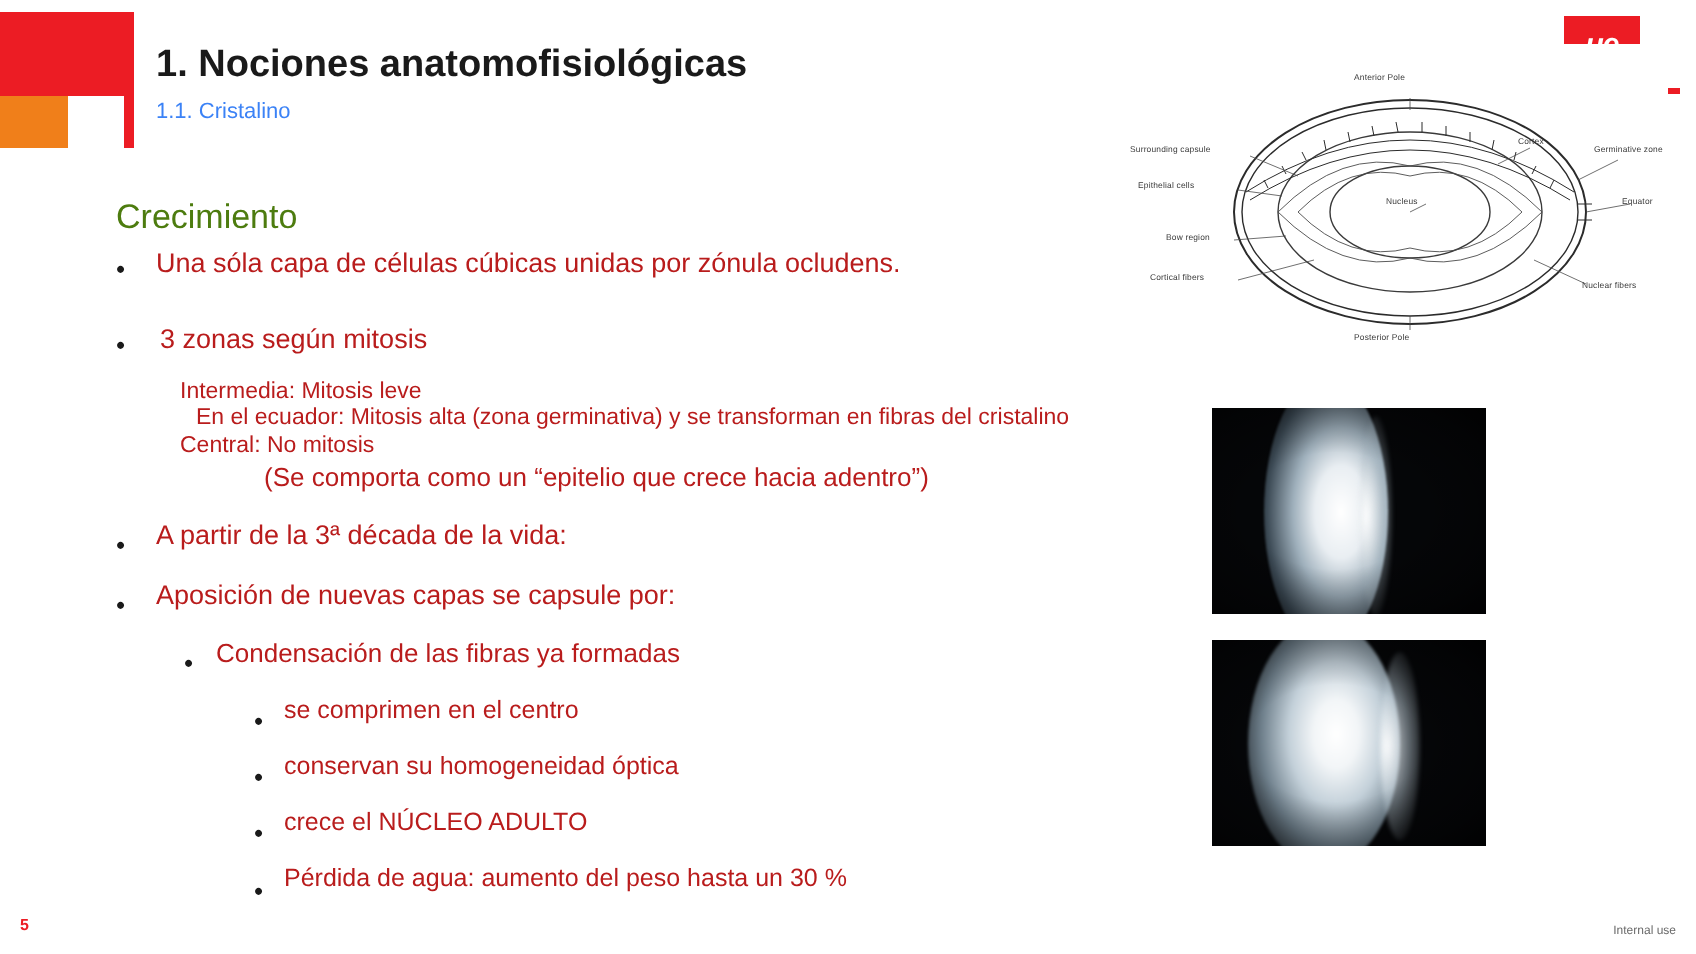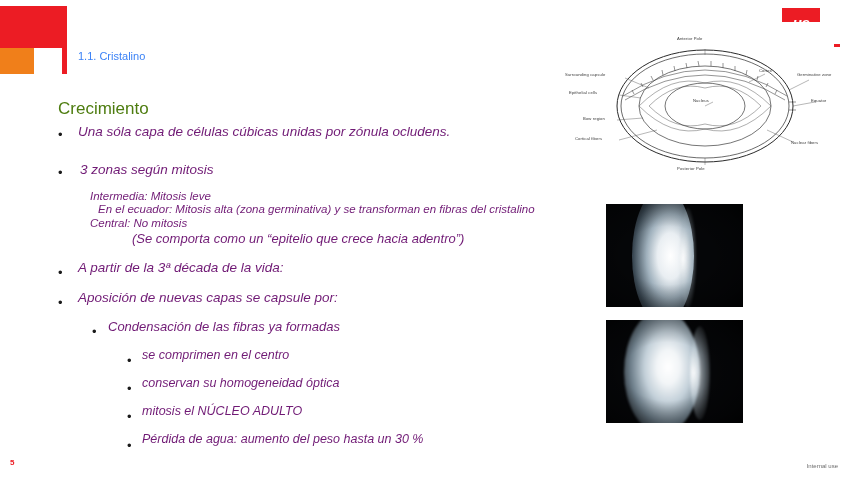--- a/index.html
+++ b/index.html
@@ -81,23 +81,22 @@
 
   
   .section-title {
     position: absolute;
     left: 58px; top: 99px;
     font-size: 17px;
     color: #4d7c0f;
   }
   .txt {
     position: absolute;
-    color: #701a75;
+    color: #b91c1c;
     white-space: nowrap;
-    font-style: italic;
   }
   .bullet {
     position: absolute;
     color: #1a1a1a;
     font-size: 13px;
     line-height: 1;
   }
 
   .lvl1 { font-size: 13.5px; }
   .sub  { font-size: 11.5px; }
@@ -189,20 +188,21 @@
 
 <div class="slide">
 
   <div class="block-red"></div>
   <div class="block-orange"></div>
   <div class="title-bar"></div>
 
   <div class="logo">ue</div>
   <div class="logo-underline"></div>
 
+  <div class="h1">1. Nociones anatomofisiológicas</div>
   <div class="h2">1.1. Cristalino</div>
 
   <div class="section-title">Crecimiento</div>
 
   <div class="bullet" style="left:58px; top:128px;">•</div>
   <div class="txt lvl1" style="left:78px; top:124px;">Una sóla capa de células cúbicas unidas por zónula ocludens.</div>
 
   <div class="bullet" style="left:58px; top:166px;">•</div>
   <div class="txt lvl1" style="left:80px; top:162px;">3 zonas según mitosis</div>
 
@@ -221,21 +221,21 @@
   <div class="bullet" style="left:92px; top:325px;">•</div>
   <div class="txt lvl2" style="left:108px; top:319px;">Condensación de las fibras ya formadas</div>
 
   <div class="bullet" style="left:127px; top:354px;">•</div>
   <div class="txt lvl3" style="left:142px; top:348px;">se comprimen en el centro</div>
 
   <div class="bullet" style="left:127px; top:382px;">•</div>
   <div class="txt lvl3" style="left:142px; top:376px;">conservan su homogeneidad óptica</div>
 
   <div class="bullet" style="left:127px; top:410px;">•</div>
-  <div class="txt lvl3" style="left:142px; top:404px;">mitosis el NÚCLEO ADULTO</div>
+  <div class="txt lvl3" style="left:142px; top:404px;">crece el NÚCLEO ADULTO</div>
 
   <div class="bullet" style="left:127px; top:439px;">•</div>
   <div class="txt lvl3" style="left:142px; top:432px;">Pérdida de agua: aumento del peso hasta un 30 %</div>
 
   <div class="fig-diagram">
     <svg width="281" height="166" viewBox="0 0 281 166">
 
       <ellipse cx="152" cy="84" rx="88" ry="56" fill="none" stroke="#2b2b2b" stroke-width="1"></ellipse>
       <ellipse cx="152" cy="84" rx="84" ry="52" fill="none" stroke="#2b2b2b" stroke-width="0.7"></ellipse>
 

